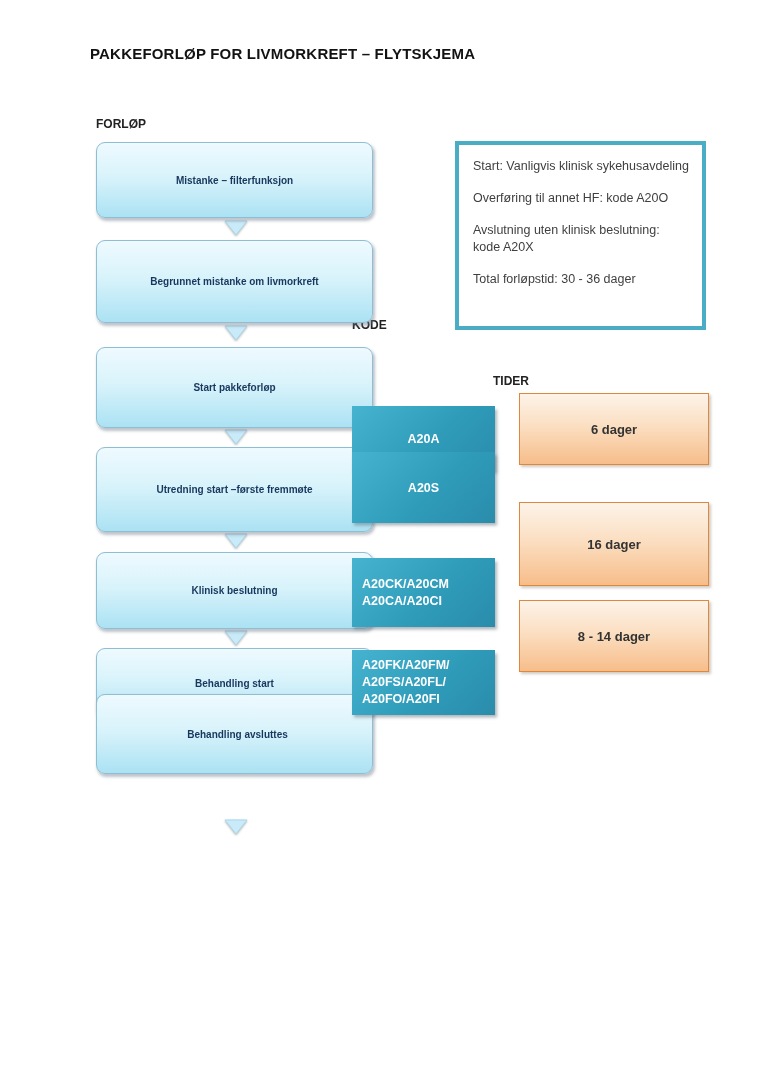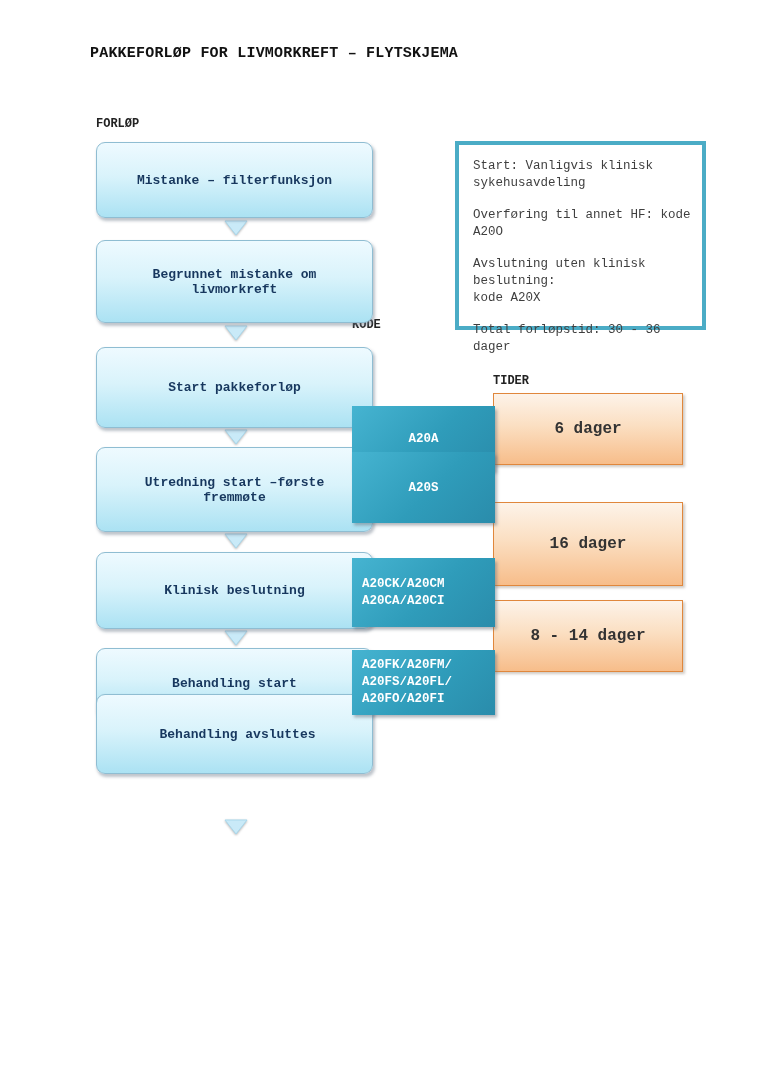--- a/index.html
+++ b/index.html
@@ -1,53 +1,53 @@
 <!DOCTYPE html>
 <html><head>
 <meta charset="utf-8">
 <style>
   html,body { margin:0; padding:0; background:#ffffff; }
   .canvas {
     position:relative; width:768px; height:1086px; background:#ffffff;
-    font-family:Liberation Mono, monospace; overflow:hidden;
+    font-family:Liberation Sans, sans-serif; overflow:hidden;
   }
   .title {
     position:absolute; left:90px; top:45px;
     font-size:15px; font-weight:bold; color:#121212; letter-spacing:.2px;
   }
   .col-label {
     position:absolute; font-size:12px; font-weight:bold; color:#222; 
   }
   .step {
     position:absolute; left:96px; width:277px; box-sizing:border-box;
     border:1px solid #8fbdd2; border-radius:9px;
     background:linear-gradient(to bottom, #eefaff 0%, #d9f3fb 45%, #abe2f3 100%);
     box-shadow:1.5px 2.5px 3px rgba(110,125,140,.45);
     display:flex; align-items:center; justify-content:center; text-align:center;
-    color:#17375e; font-weight:bold; font-size:13px; z-index:2; padding:0 14px;
+    color:#17375e; font-weight:bold; font-size:10px; z-index:2; padding:0 14px;
   }
   .step .multi { white-space:pre-line; line-height:22px; }
   .arrow { position:absolute; left:224px; z-index:1;
     filter:drop-shadow(0px 1.5px 1px rgba(90,90,90,.45)); }
   .code {
     position:absolute; left:352px; width:143px; box-sizing:border-box;
     background:linear-gradient(135deg, #46b4d1 0%, #2f9cba 55%, #2a8cab 100%);
     box-shadow:2px 2.5px 3px rgba(100,110,120,.5);
     color:#ffffff; font-weight:bold; font-size:12.5px;
     display:flex; align-items:center; z-index:3;
   }
   .code.center { justify-content:center; text-align:center; }
   .code.left { padding-left:10px; white-space:pre-line; line-height:17px; }
   .time {
-    position:absolute; left:493px; width:190px; box-sizing:border-box;
+    position:absolute; left:519px; width:190px; box-sizing:border-box;
     border:1px solid #e0873c;
     background:linear-gradient(to bottom, #fdf3e9 0%, #fbdfc2 45%, #f7bd8a 100%);
     box-shadow:1.5px 2px 2.5px rgba(140,125,110,.4);
     display:flex; align-items:center; justify-content:center;
-    color:#333333; font-weight:bold; font-size:16px; z-index:1;
+    color:#333333; font-weight:bold; font-size:13px; z-index:1;
   }
   .info {
     position:absolute; left:455px; top:141px; width:251px; height:189px;
     box-sizing:border-box; border:4px solid #4bacc6; background:#ffffff;
     padding:13px 10px 0 14px; z-index:2;
   }
   .info p {
     margin:0 0 15px 0; font-size:12.5px; color:#3f3f3f;
     line-height:17px; white-space:pre-line;
   }

